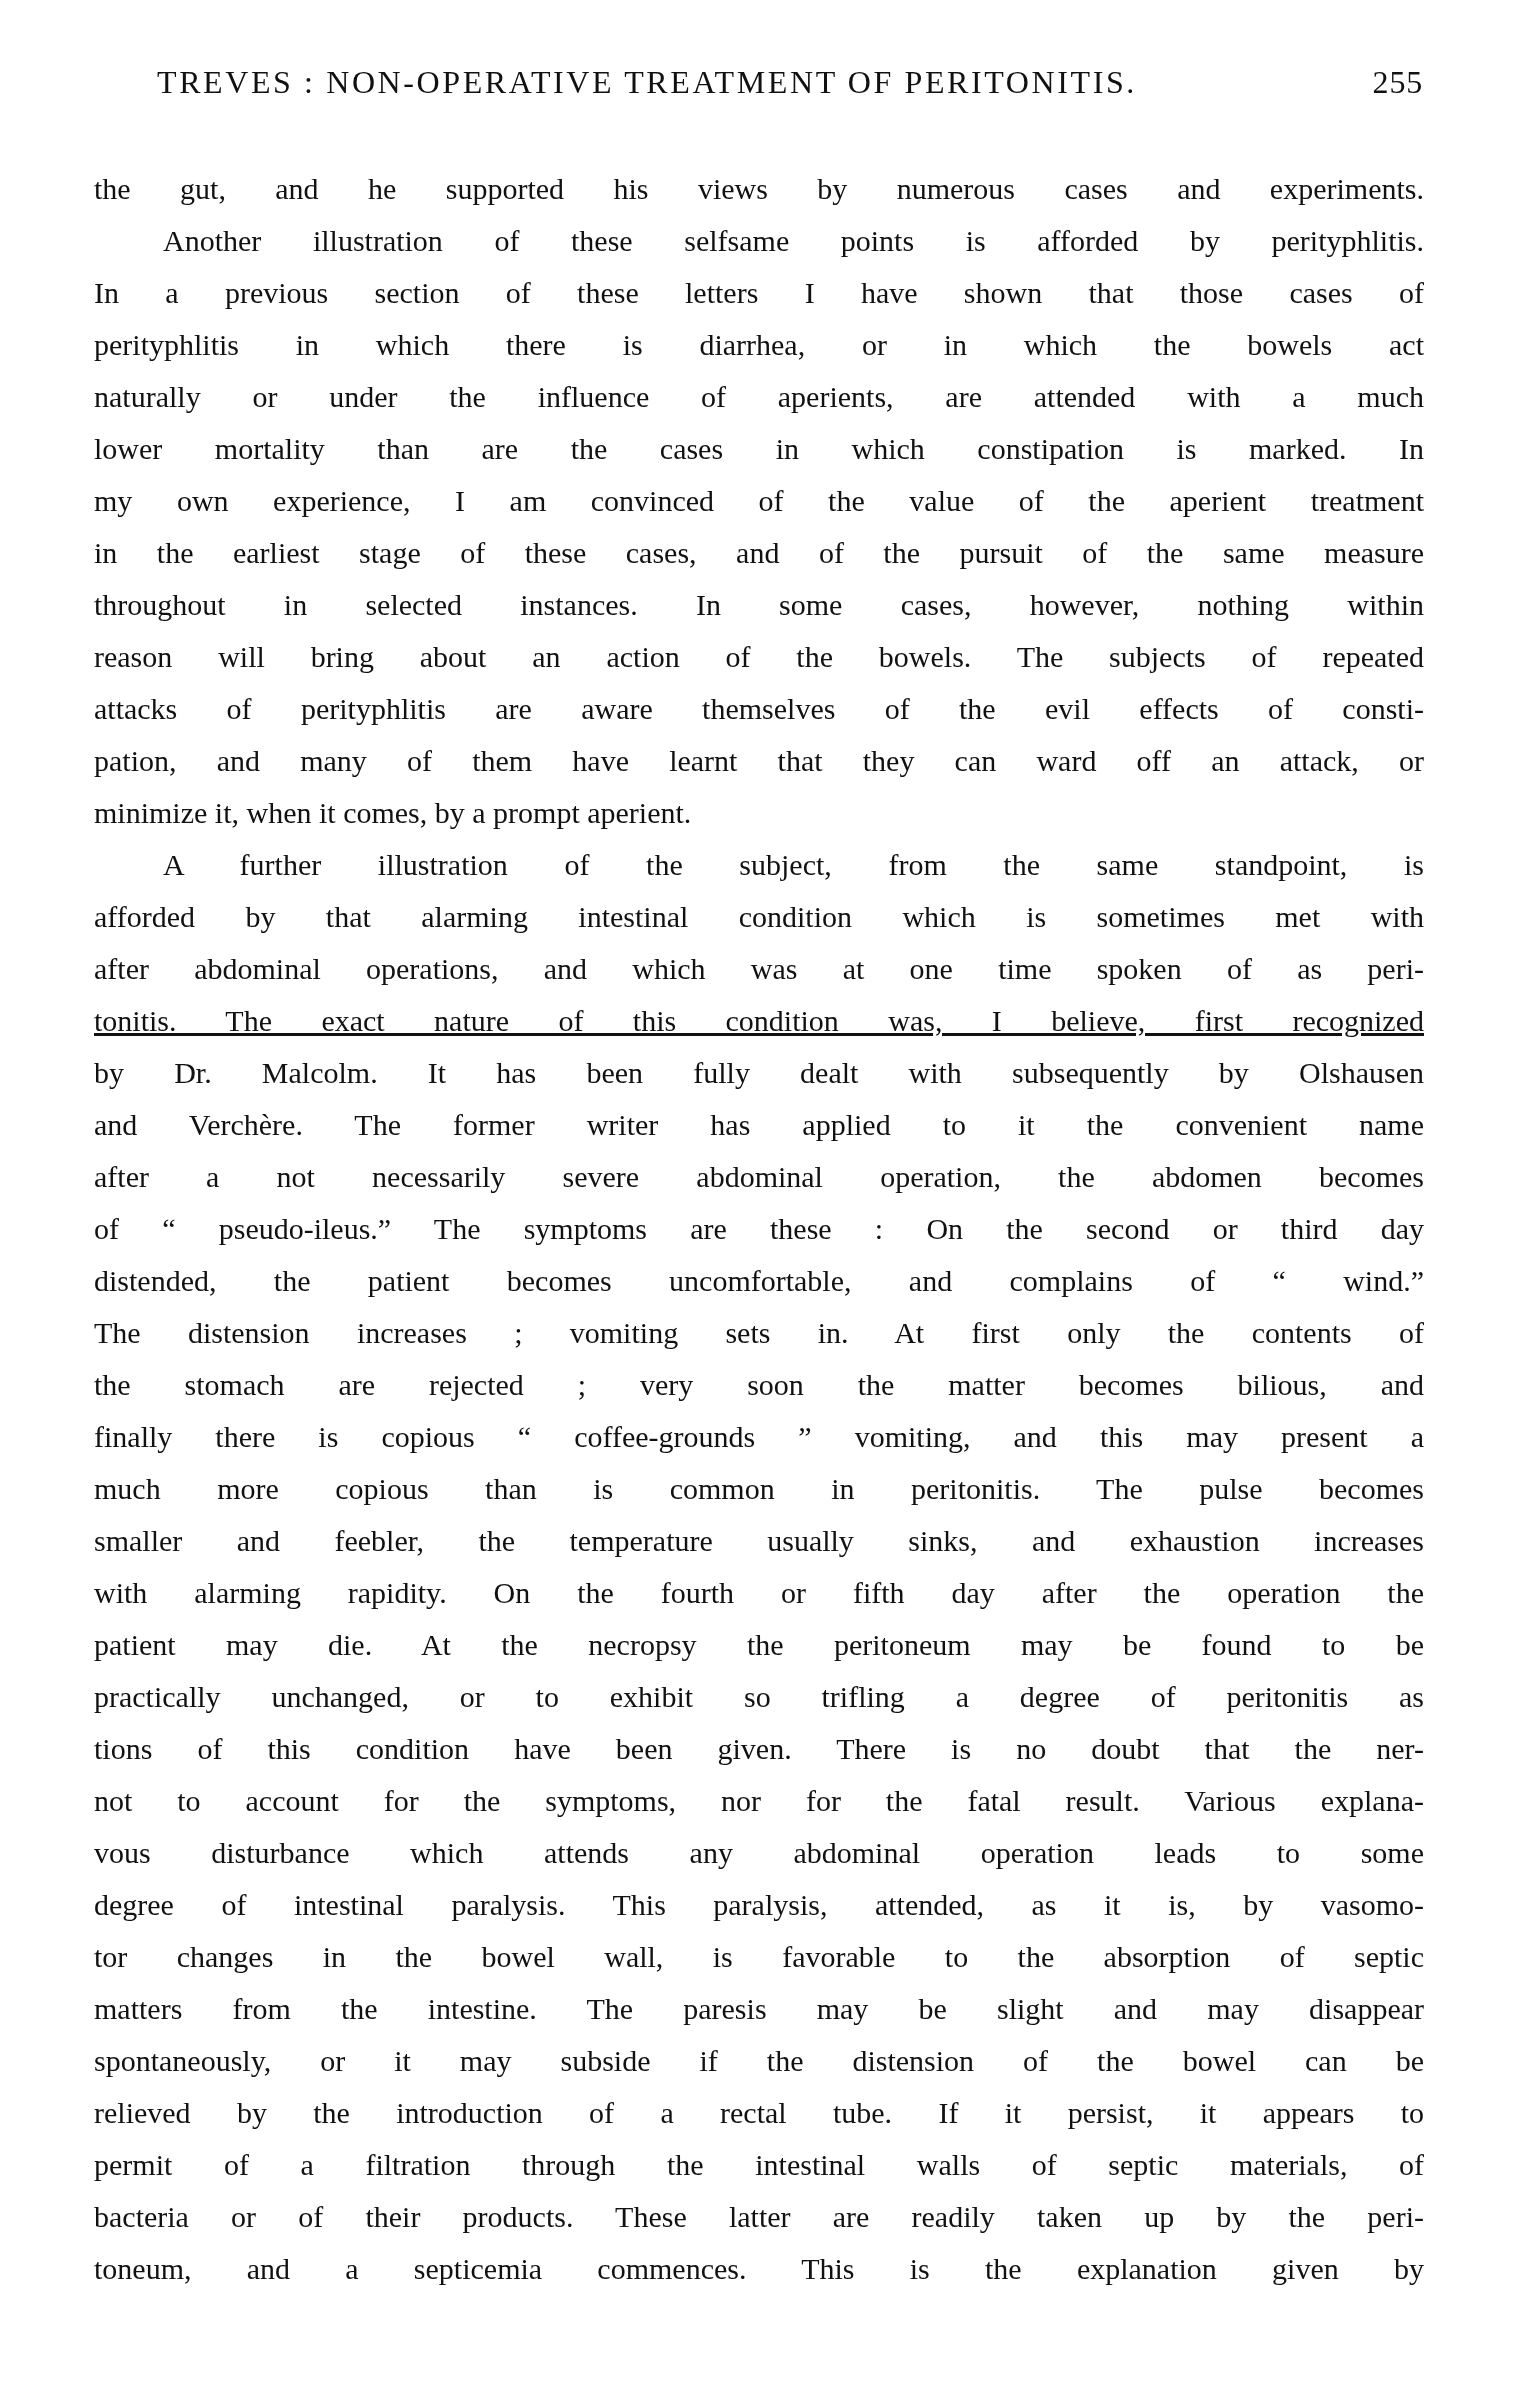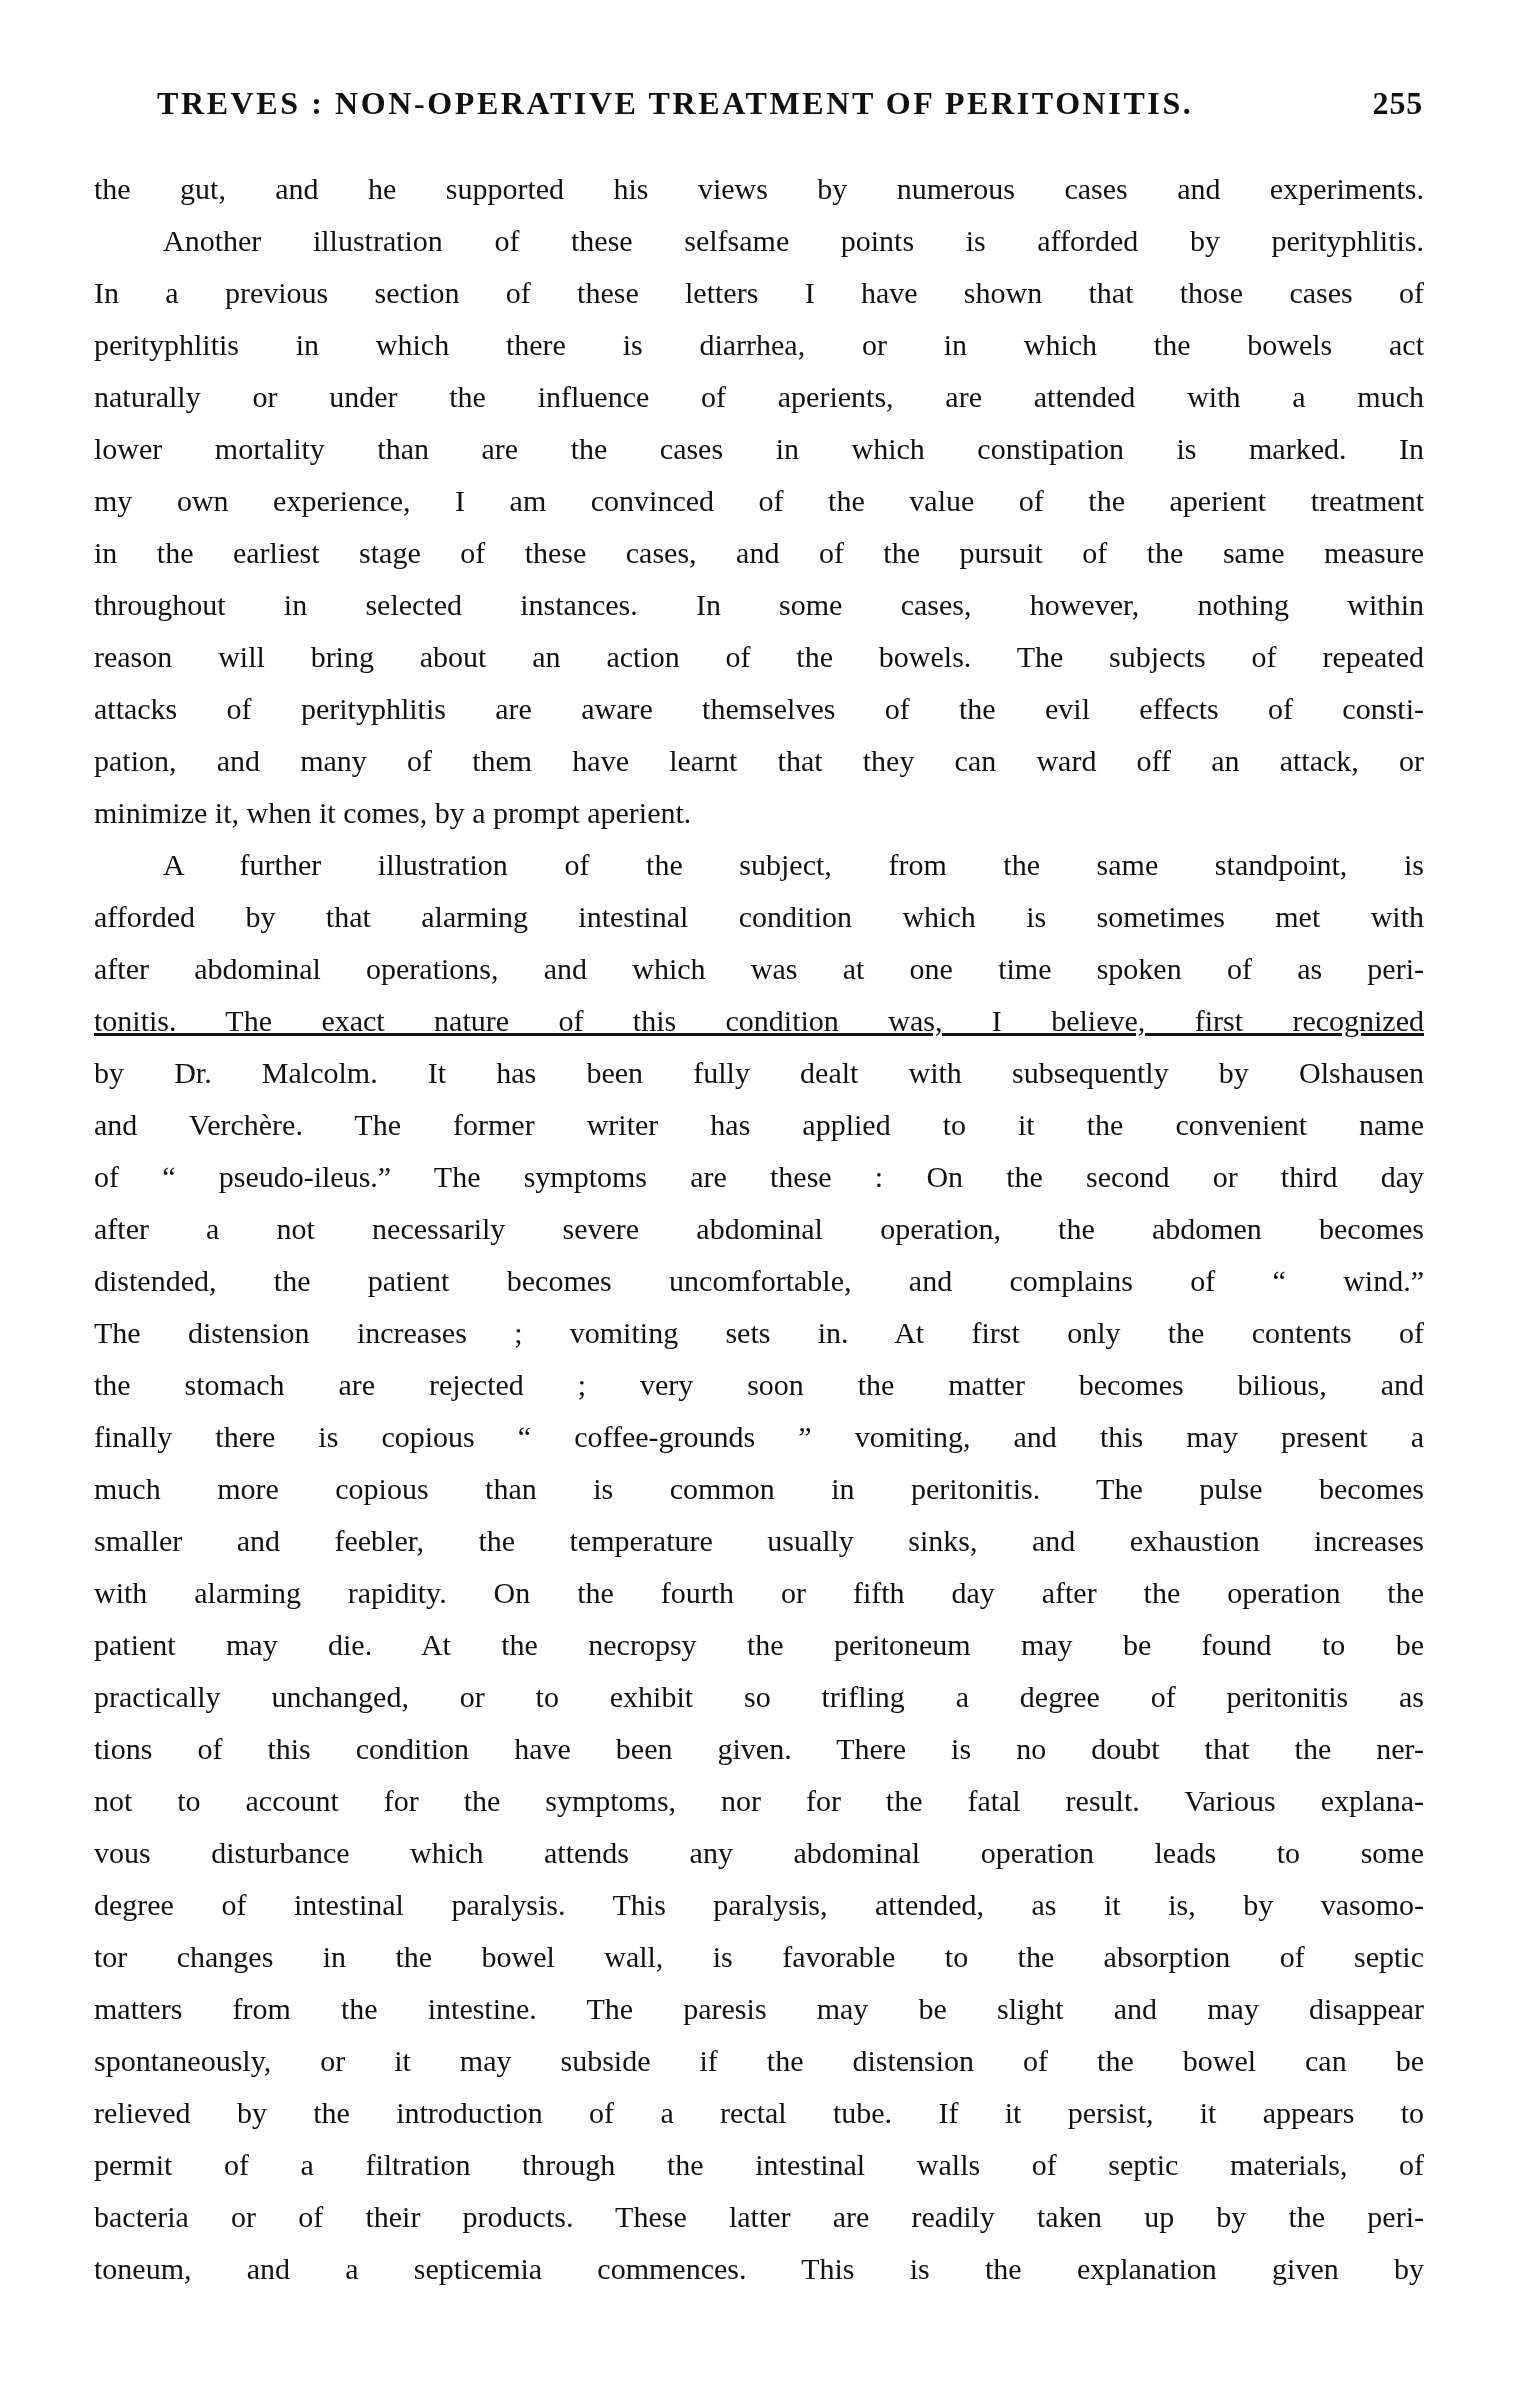--- a/index.html
+++ b/index.html
@@ -11,28 +11,27 @@
       width: 1522px;
       height: 2401px;
       position: relative;
       overflow: hidden;
       color: #111111;
       font-family: "Liberation Serif", "DejaVu Serif", serif;
     }
     .running-head {
       position: absolute;
       left: 157px;
-      top: 83px;
+      top: 62px;
       width: 1266px;
       height: 41px;
       font-size: 32px;
       letter-spacing: 2.6px;
       line-height: 41px;
       white-space: nowrap;
-      font-weight: bold;
     }
     .running-head .title {
       position: absolute;
       left: 0;
       top: 0;
     }
     .running-head .page-num {
       position: absolute;
       right: 0;
       top: 0;
@@ -83,22 +82,22 @@
     <span class="line" style="white-space: normal;">reason will bring about an action of the bowels. The subjects of repeated</span>
     <span class="line" style="white-space: normal;">attacks of perityphlitis are aware themselves of the evil effects of consti-</span>
     <span class="line" style="white-space: normal;">pation, and many of them have learnt that they can ward off an attack, or</span>
     <span class="line last">minimize it, when it comes, by a prompt aperient.</span>
     <span class="line indent" style="white-space: normal;">A further illustration of the subject, from the same standpoint, is</span>
     <span class="line" style="white-space: normal;">afforded by that alarming intestinal condition which is sometimes met with</span>
     <span class="line" style="white-space: normal;">after abdominal operations, and which was at one time spoken of as peri-</span>
     <span class="line" style="white-space: normal; text-decoration: underline;">tonitis. The exact nature of this condition was, I believe, first recognized</span>
     <span class="line" style="white-space: normal;">by Dr. Malcolm. It has been fully dealt with subsequently by Olshausen</span>
     <span class="line" style="white-space: normal;">and Verchère. The former writer has applied to it the convenient name</span>
+    <span class="line" style="white-space: normal;">after a not necessarily severe abdominal operation, the abdomen becomes</span>
     <span class="line" style="white-space: normal;">of “ pseudo-ileus.” The symptoms are these : On the second or third day</span>
-    <span class="line" style="white-space: normal;">after a not necessarily severe abdominal operation, the abdomen becomes</span>
     <span class="line" style="white-space: normal;">distended, the patient becomes uncomfortable, and complains of “ wind.”</span>
     <span class="line" style="white-space: normal;">The distension increases ; vomiting sets in. At first only the contents of</span>
     <span class="line" style="white-space: normal;">the stomach are rejected ; very soon the matter becomes bilious, and</span>
     <span class="line" style="white-space: normal;">finally there is copious “ coffee-grounds ” vomiting, and this may present a</span>
     <span class="line" style="white-space: normal;">much more copious than is common in peritonitis. The pulse becomes</span>
     <span class="line" style="white-space: normal;">smaller and feebler, the temperature usually sinks, and exhaustion increases</span>
     <span class="line" style="white-space: normal;">with alarming rapidity. On the fourth or fifth day after the operation the</span>
     <span class="line" style="white-space: normal;">patient may die. At the necropsy the peritoneum may be found to be</span>
     <span class="line" style="white-space: normal;">practically unchanged, or to exhibit so trifling a degree of peritonitis as</span>
     <span class="line" style="white-space: normal;">tions of this condition have been given. There is no doubt that the ner-</span>

